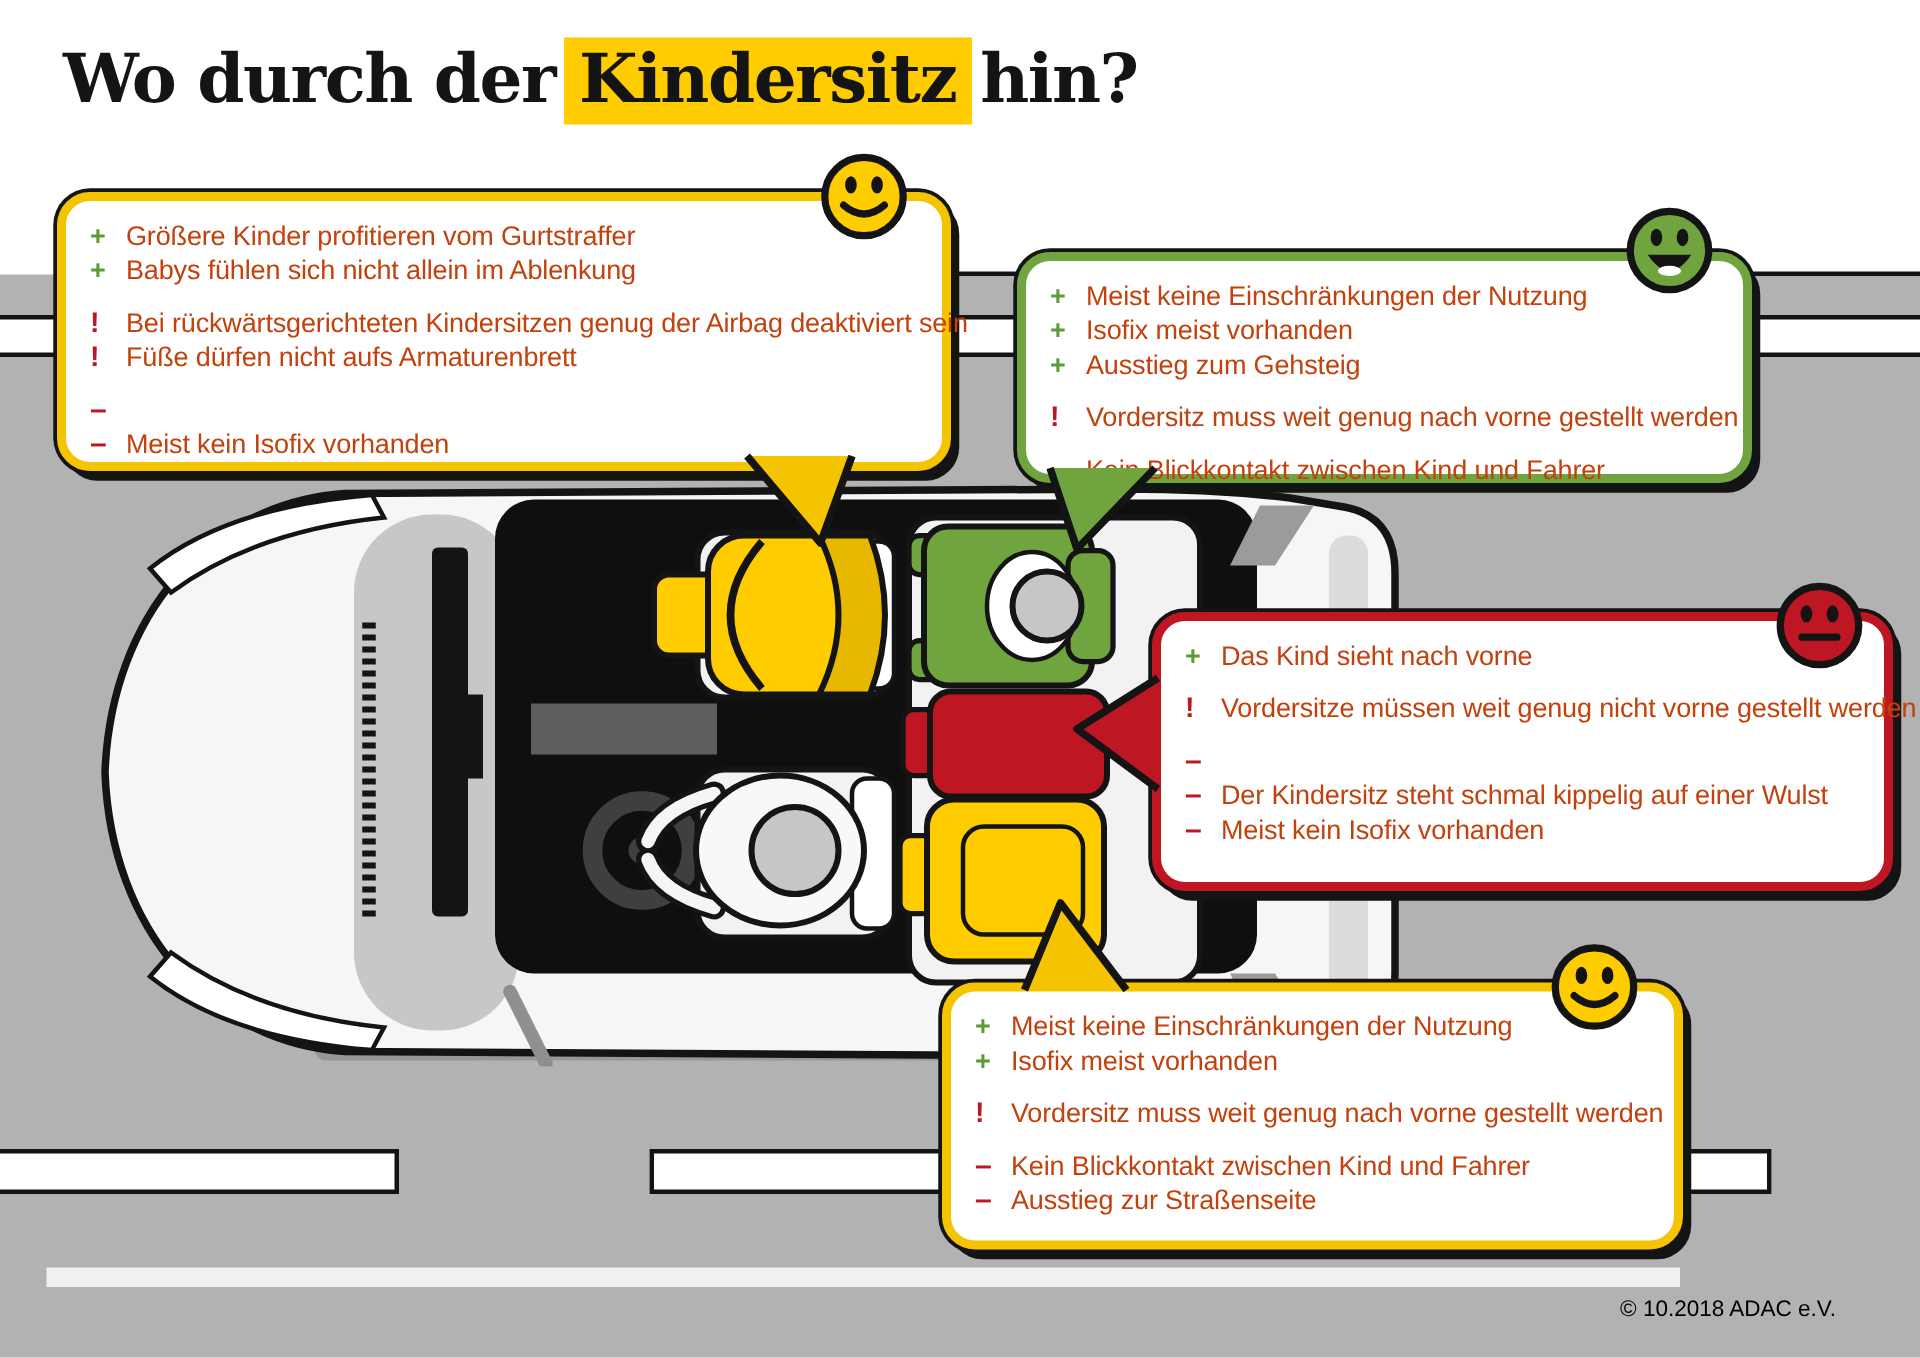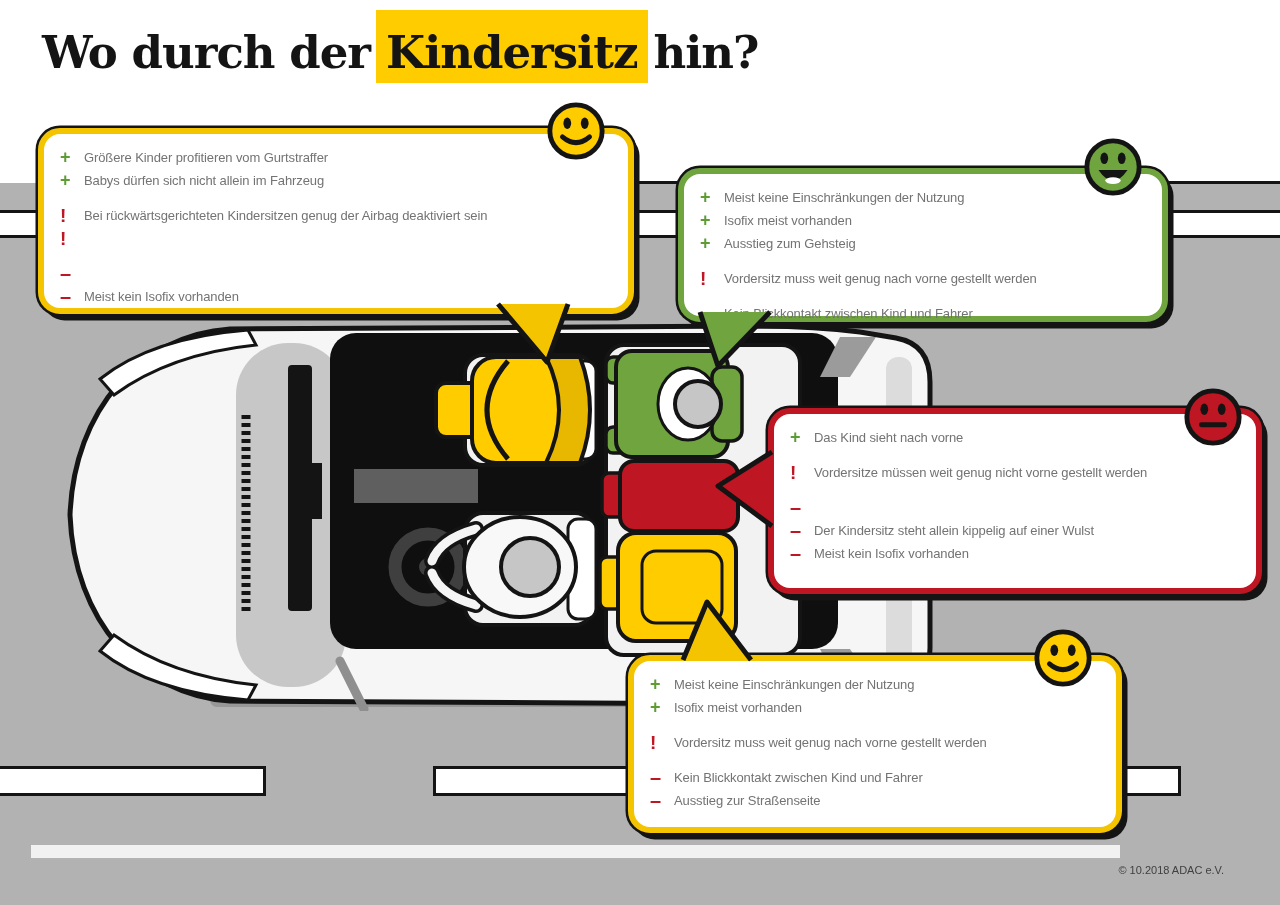--- a/index.html
+++ b/index.html
@@ -8,40 +8,40 @@
   
   .road{position:absolute;left:0;top:183px;width:1280px;height:722px;background:#b2b2b2;z-index:0;}
   .road-top-line{position:absolute;left:600px;top:181px;width:680px;height:3px;background:#141414;z-index:1;}
   .lane-stripe{position:absolute;left:0;top:210px;width:1280px;height:22px;background:#ffffff;
                border-top:3px solid #141414;border-bottom:3px solid #141414;z-index:1;}
   .dash{position:absolute;top:766px;height:24px;background:#ffffff;border:3px solid #141414;z-index:1;}
   .dash.d1{left:-12px;width:272px;}
   .dash.d2{left:433px;width:352px;}
   .dash.d3{left:1008px;width:167px;}
   .edge-stripe{position:absolute;left:31px;top:845px;width:1089px;height:13px;background:#f1f1f1;z-index:1;}
-  .copyright{position:absolute;right:56px;top:864px;font-size:11px;color:#404040;z-index:2;}
+  .copyright{position:absolute;right:56px;top:864px;font-size:15px;color:#000000;z-index:2;}
   
   .title{position:absolute;left:42px;top:26px;z-index:3;font-family:"DejaVu Serif",serif;
          font-weight:700;font-size:45px;color:#141414;letter-spacing:-1px;white-space:nowrap;}
-  .title .hl{background:#FFCC00;padding:16px 10px 4px 10px;margin:0 6px;}
+  .title .hl{background:#FFCC00;padding:1px 10px 4px 10px;margin:0 6px;}
   
   .car{position:absolute;left:40px;top:315px;width:900px;height:396px;z-index:2;}
   
   .callout{position:absolute;background:#ffffff;border-radius:22px;z-index:5;
            box-shadow:0 0 0 2.5px #141414, 5px 6px 0 0.5px #141414;padding:12px 16px;box-sizing:border-box;}
   .callout.yellow{border:6px solid #F5C400;}
   .callout.green{border:6px solid #6FA43F;}
   .callout.red{border:6px solid #BE1622;}
   .row{display:flex;align-items:flex-start;line-height:23px;}
   .row.g{margin-top:12px;}
   .ic{flex:0 0 24px;font-weight:bold;font-size:18px;line-height:23px;}
   .ic.plus{color:#5D9C34;}
   .ic.ex{color:#BE1622;font-size:19px;}
   .ic.minus{color:#BE1622;font-size:20px;}
-  .txt{font-size:13px;color:#737373;white-space:nowrap;letter-spacing:-0.1px;}
+  .txt{font-size:18px;color:#c2410c;white-space:nowrap;letter-spacing:-0.1px;}
   .tail{position:absolute;z-index:6;}
   .smiley{position:absolute;width:62px;height:62px;z-index:7;}
   .c0{left:38px;top:128px;width:596px;height:186px;}
   .c1{left:678px;top:168px;width:490px;height:154px;}
   .c2{left:768px;top:408px;width:494px;height:186px;}
   .c3{left:628px;top:655px;width:494px;height:178px;}
 </style>
 </head>
 <body>
 
@@ -134,28 +134,29 @@
     <path d="M8 64 L32 6 L76 64" fill="#F5C400" stroke="#141414" stroke-width="5" stroke-linejoin="round"></path>
   </svg>
 
   <div class="callout yellow c0">
     <div class="row">
         <span class="ic plus">+</span>
         <span class="txt">Größere Kinder profitieren vom Gurtstraffer</span>
       </div>
     <div class="row">
         <span class="ic plus">+</span>
-        <span class="txt">Babys dürfen sich nicht allein im Fahrzeug</span>
+        <span class="txt">Babys fühlen sich nicht allein im Ablenkung</span>
       </div>
     <div class="row g">
         <span class="ic ex">!</span>
         <span class="txt">Bei rückwärtsgerichteten Kindersitzen genug der Airbag deaktiviert sein</span>
       </div>
     <div class="row">
         <span class="ic ex">!</span>
+        <span class="txt">Füße dürfen nicht aufs Armaturenbrett</span>
       </div>
     <div class="row g">
         <span class="ic minus">–</span>
       </div>
     <div class="row">
         <span class="ic minus">–</span>
         <span class="txt">Meist kein Isofix vorhanden</span>
       </div>
   </div>
 
@@ -189,21 +190,21 @@
       </div>
     <div class="row g">
         <span class="ic ex">!</span>
         <span class="txt">Vordersitze müssen weit genug nicht vorne gestellt werden</span>
       </div>
     <div class="row g">
         <span class="ic minus">–</span>
       </div>
     <div class="row">
         <span class="ic minus">–</span>
-        <span class="txt">Der Kindersitz steht allein kippelig auf einer Wulst</span>
+        <span class="txt">Der Kindersitz steht schmal kippelig auf einer Wulst</span>
       </div>
     <div class="row">
         <span class="ic minus">–</span>
         <span class="txt">Meist kein Isofix vorhanden</span>
       </div>
   </div>
 
   <div class="callout yellow c3">
     <div class="row">
         <span class="ic plus">+</span>

